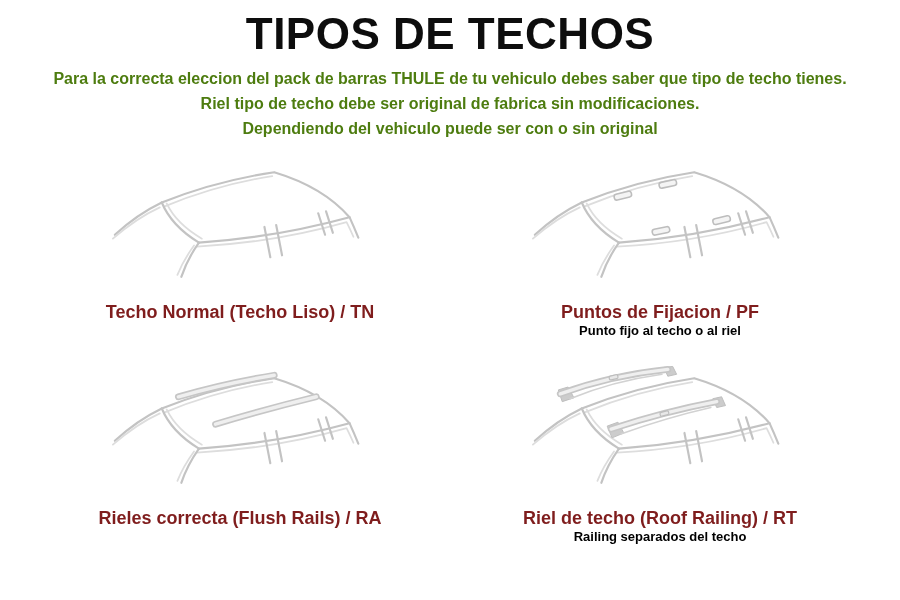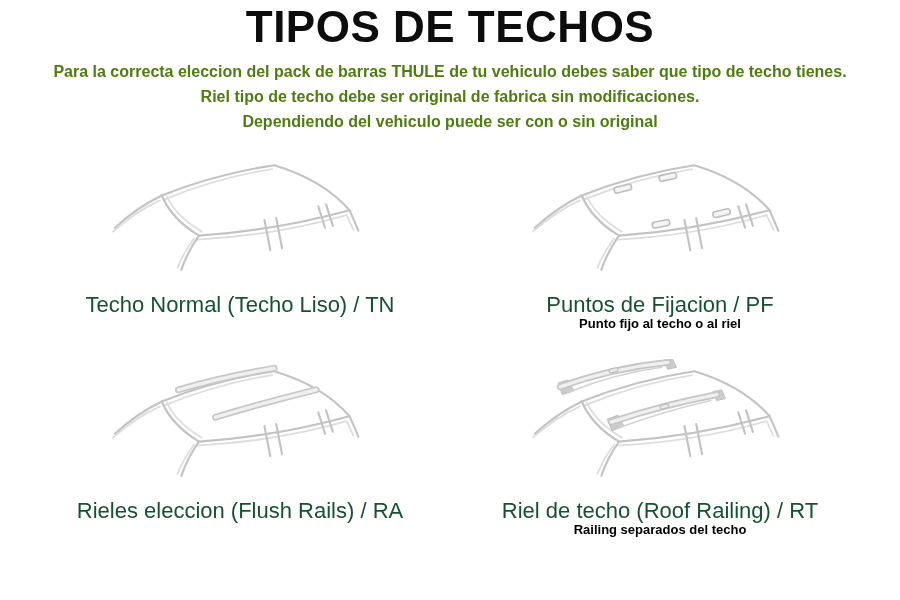--- a/index.html
+++ b/index.html
@@ -1,39 +1,39 @@
 <!DOCTYPE html>
 <html><head>
 <meta charset="utf-8">
 <style>
   html,body { margin:0; padding:0; background:#ffffff; }
   .page {
     position:relative; width:900px; height:600px; overflow:hidden;
     background:#ffffff; color:#000;
     font-family:"Liberation Sans", sans-serif;
   }
-  .header { text-align:center; padding-top:4px; }
+  .header { text-align:center; padding-top:11px; }
   .title {
     font-size:44px; font-weight:bold; letter-spacing:0.5px;
     line-height:1.05; color:#0d0d0d; margin:0;
   }
   .intro { margin-top:9px; }
   .intro-line {
     font-size:16px; font-weight:bold; color:#4d7c0f;
     line-height:25px;
   }
   .types-grid {
     width:830px; margin:10px auto 0;
     display:grid; grid-template-columns:1fr 1fr;
     row-gap:18px; column-gap:10px;
   }
   .card { display:flex; flex-direction:column; align-items:center; }
   .figure { width:352px; height:148px; }
   .caption {
-    font-size:22px; font-weight:normal; color:#14532d;
+    font-size:18px; font-weight:bold; color:#7f1d1d;
     margin-top:2px; line-height:22px; text-align:center;
   }
   .subcaption {
     font-size:13px; font-weight:bold; color:#000000;
     line-height:16px; text-align:center; min-height:16px;
   }
   
   .sk { fill:none; stroke:#c3c3c3; stroke-width:2.2; stroke-linecap:round; stroke-linejoin:round; }
   .sk-light { fill:none; stroke:#dddddd; stroke-width:1.8; stroke-linecap:round; stroke-linejoin:round; }
   .rail-body { fill:none; stroke:#c6c6c6; stroke-width:7; stroke-linecap:round; }
@@ -112,21 +112,21 @@
     <div class="card">
       <svg class="figure" viewBox="0 0 360 150">
         <use href="#roof-base"></use>
         <g>
           <path class="rail-body" d="M117,40 Q165,26 215,18"></path>
           <path class="rail-core" d="M117,40 Q165,26 215,18"></path>
           <path class="rail-body" d="M155,68 Q205,53 258,40"></path>
           <path class="rail-core" d="M155,68 Q205,53 258,40"></path>
         </g>
       </svg>
-      <div class="caption">Rieles eleccion (Flush Rails) / RA</div>
+      <div class="caption">Rieles correcta (Flush Rails) / RA</div>
     </div>
 
     <div class="card">
       <svg class="figure" viewBox="0 0 360 150">
         <use href="#roof-base"></use>
         <g>
 
           <polygon class="foot" points="76,33 86,30 92,41 80,45"></polygon>
           <polygon class="foot" points="184,10 193,9 197,17 188,19"></polygon>
           <path class="rail-gap" d="M88,42 Q132,24 182,17"></path>

